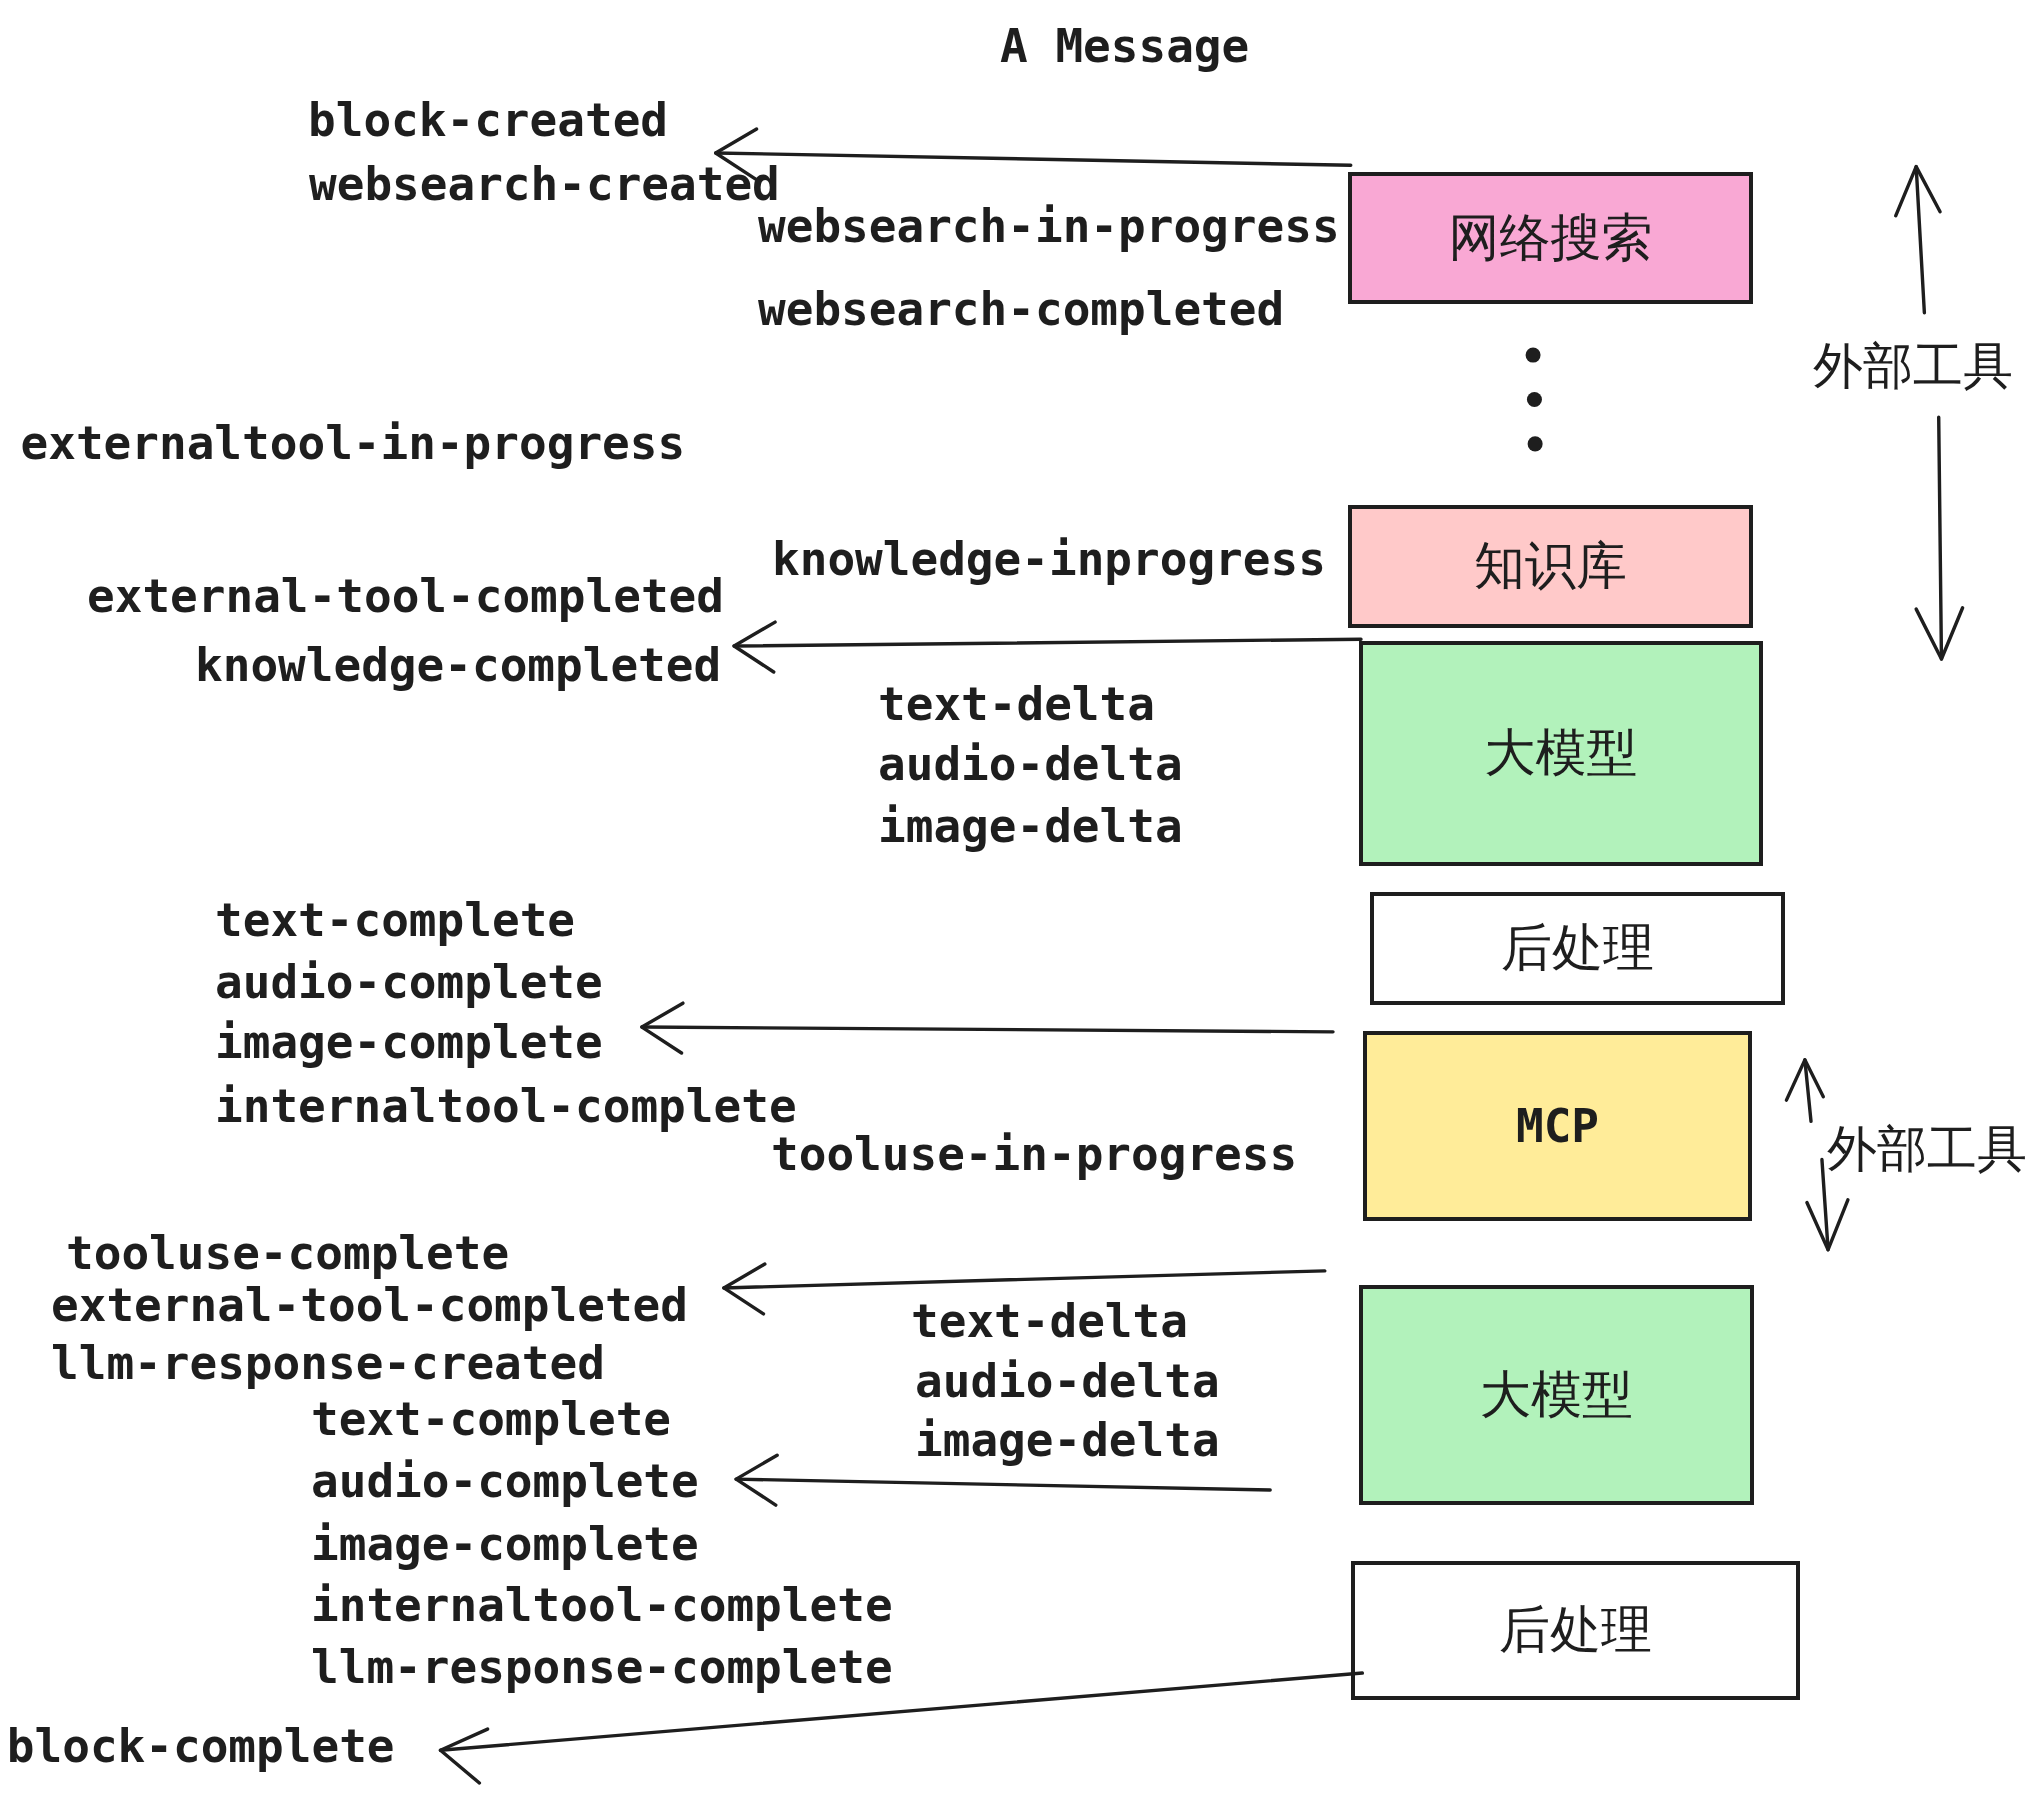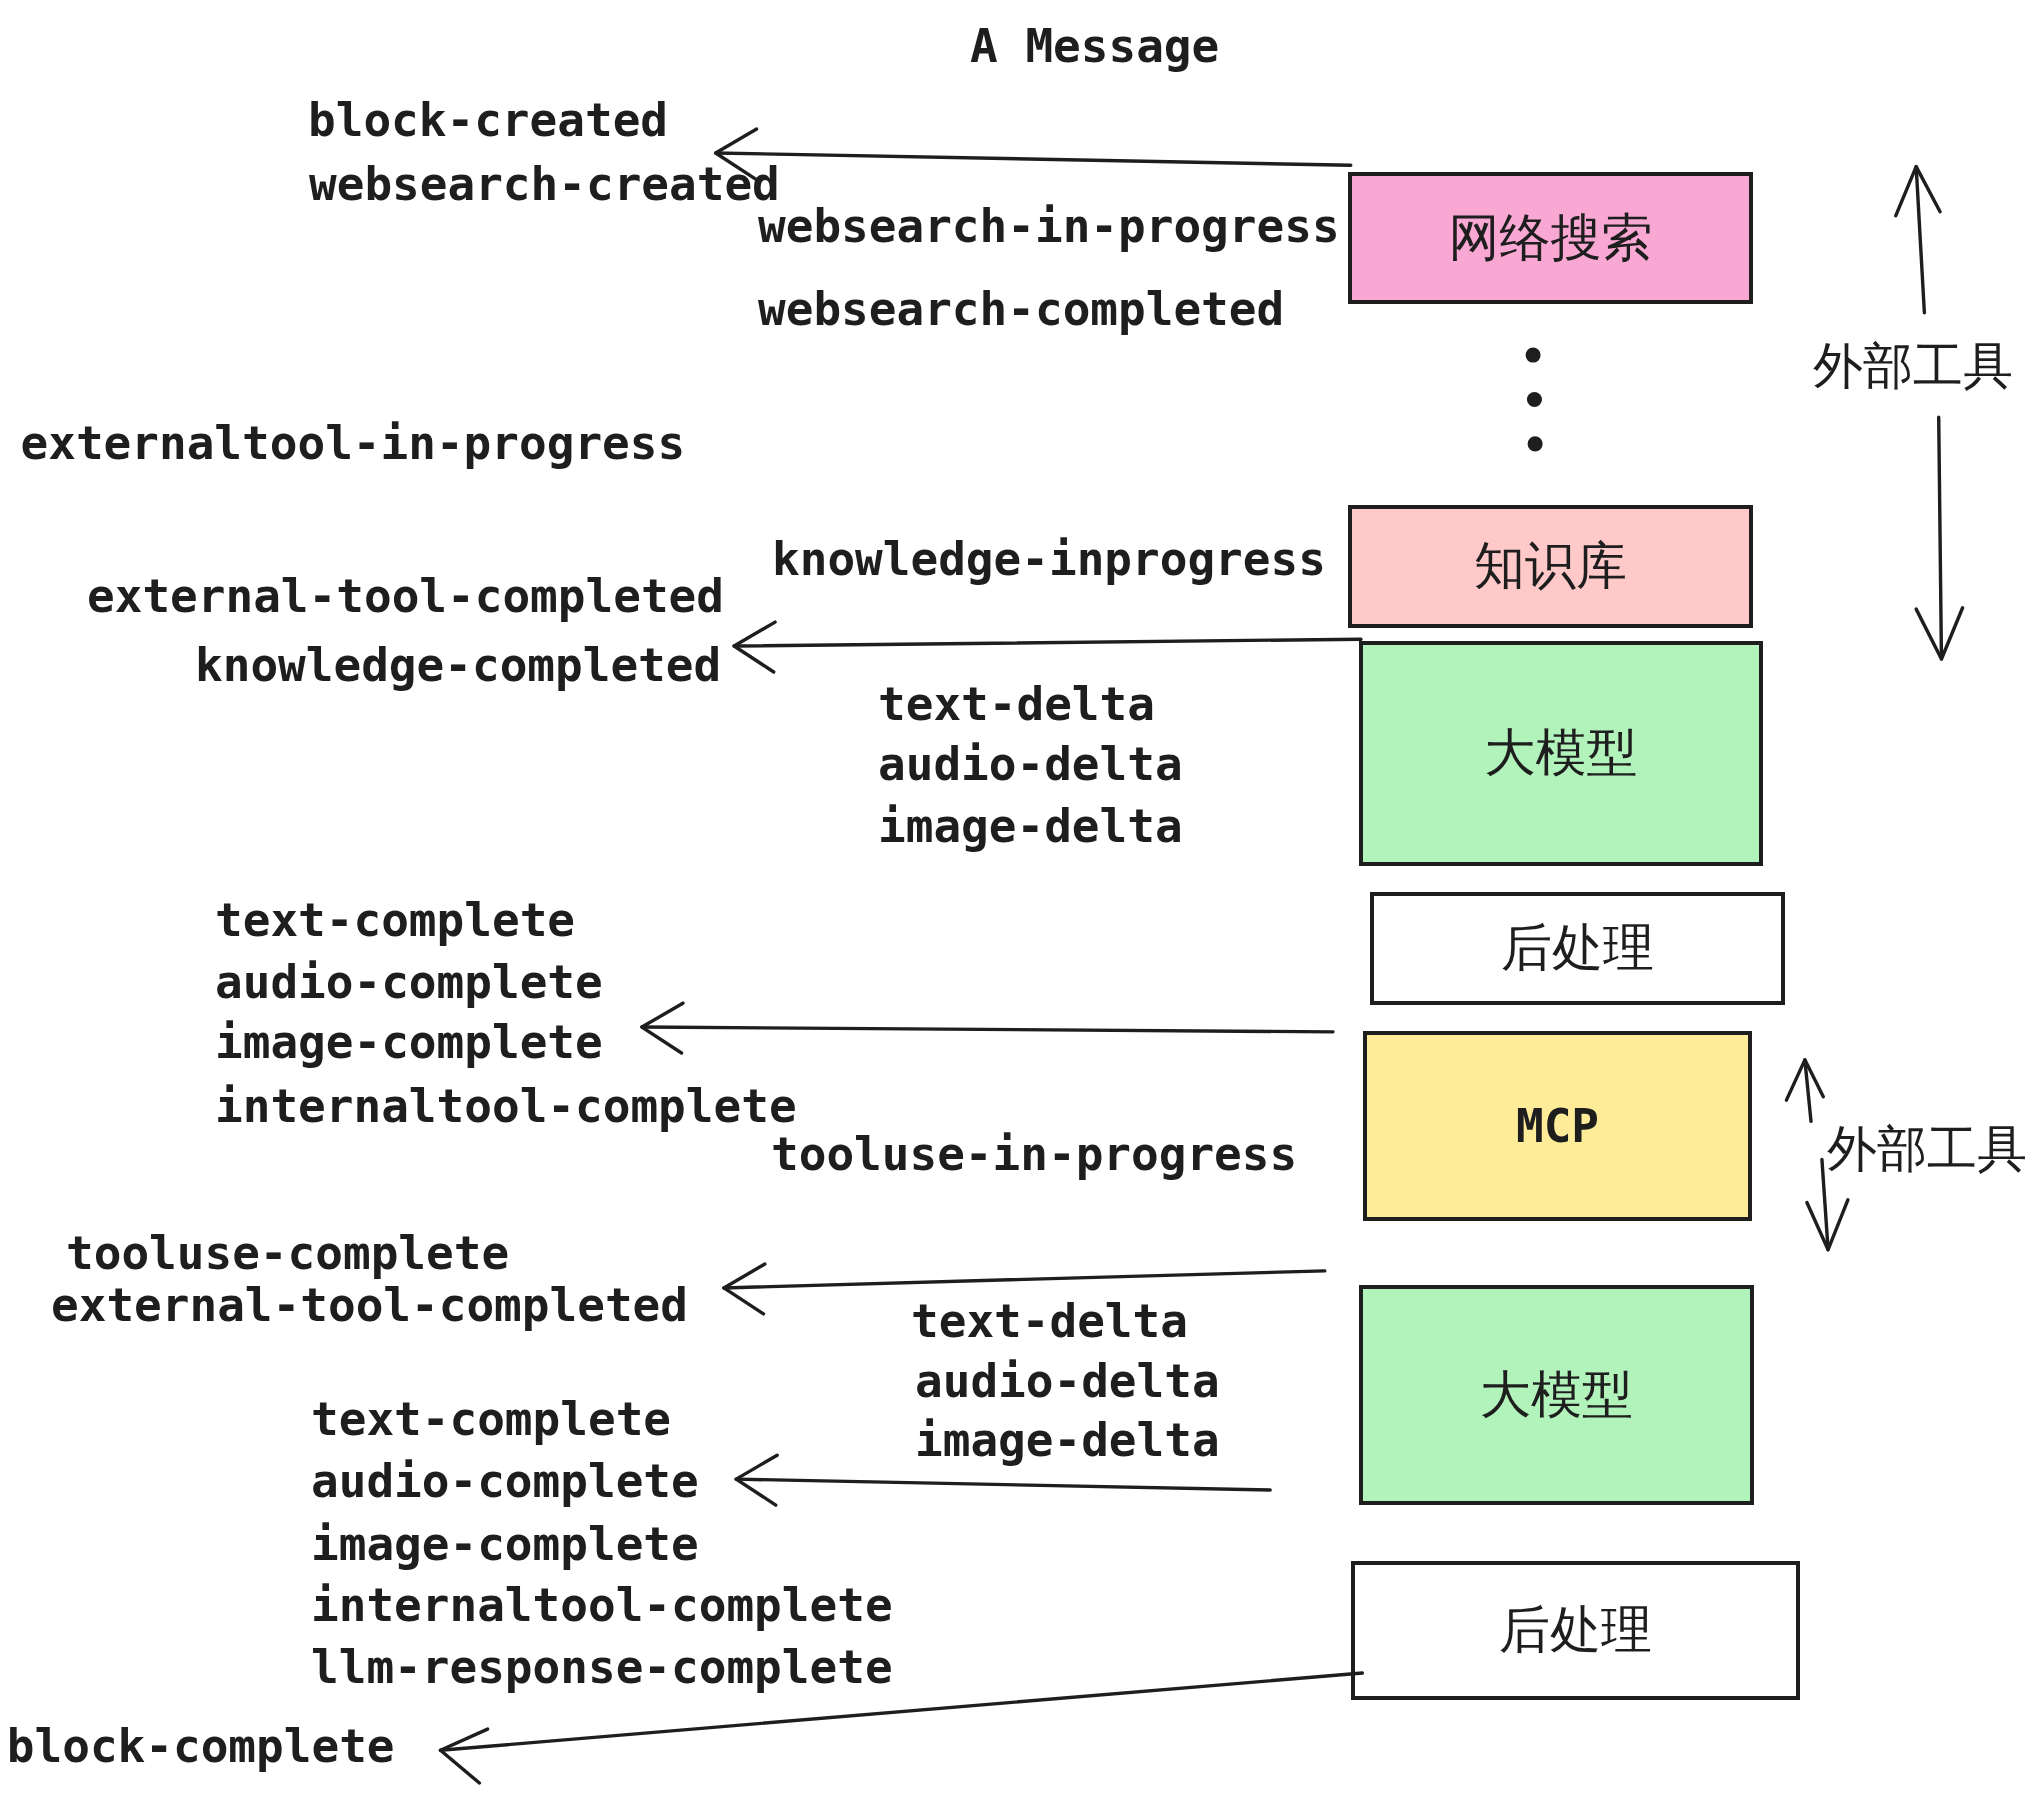--- a/index.html
+++ b/index.html
@@ -9,20 +9,21 @@
     background:#ffffff;
     overflow:hidden;
     font-family:"DejaVu Sans Mono", monospace;
     color:#1e1e1e;
   }
   .title{
     position:absolute;
     font:bold 46px "DejaVu Sans Mono", monospace;
     color:#1e1e1e;
     white-space:nowrap;
+    margin-left:30px;
   }
   .evt{
     position:absolute;
     font:bold 46px "DejaVu Sans Mono", monospace;
     line-height:1.15;
     color:#1e1e1e;
     white-space:nowrap;
   }
   .box{
     position:absolute;
@@ -75,20 +76,21 @@
   <div class="evt" style="left:878px;top:678px">text-delta</div>
   <div class="evt" style="left:878px;top:738px">audio-delta</div>
   <div class="evt" style="left:878px;top:800px">image-delta</div>
   <div class="evt" style="left:215px;top:894px">text-complete</div>
   <div class="evt" style="left:215px;top:956px">audio-complete</div>
   <div class="evt" style="left:215px;top:1016px">image-complete</div>
   <div class="evt" style="left:215px;top:1080px">internaltool-complete</div>
   <div class="evt" style="left:771px;top:1128px">tooluse-in-progress</div>
   <div class="evt" style="left:66px;top:1227px">tooluse-complete</div>
   <div class="evt" style="left:51px;top:1279px">external-tool-completed</div>
+  <div class="evt" style="left:51px;top:1337px">llm-response-created</div>
   <div class="evt" style="left:311px;top:1393px">text-complete</div>
   <div class="evt" style="left:311px;top:1455px">audio-complete</div>
   <div class="evt" style="left:311px;top:1518px">image-complete</div>
   <div class="evt" style="left:311px;top:1579px">internaltool-complete</div>
   <div class="evt" style="left:311px;top:1641px">llm-response-complete</div>
   <div class="evt" style="left:6.8px;top:1720px">block-complete</div>
   <div class="evt" style="left:911px;top:1295px">text-delta</div>
   <div class="evt" style="left:915px;top:1355px">audio-delta</div>
   <div class="evt" style="left:915px;top:1414px">image-delta</div>
 

